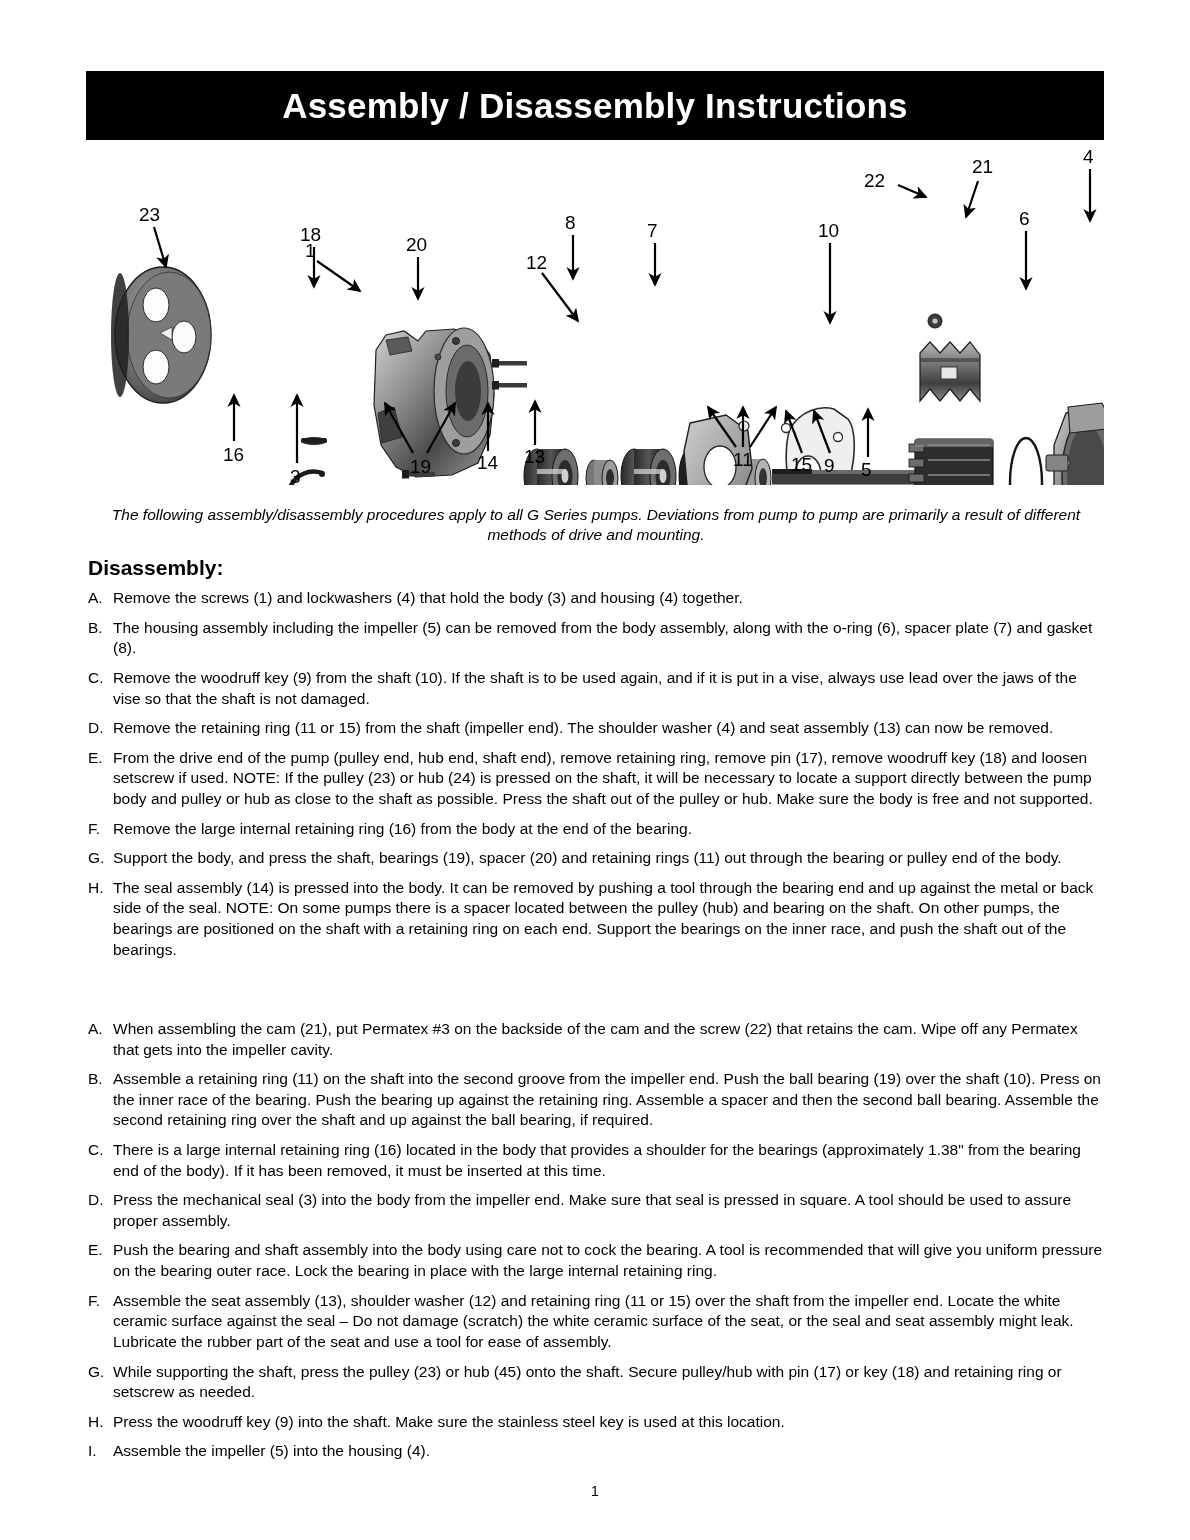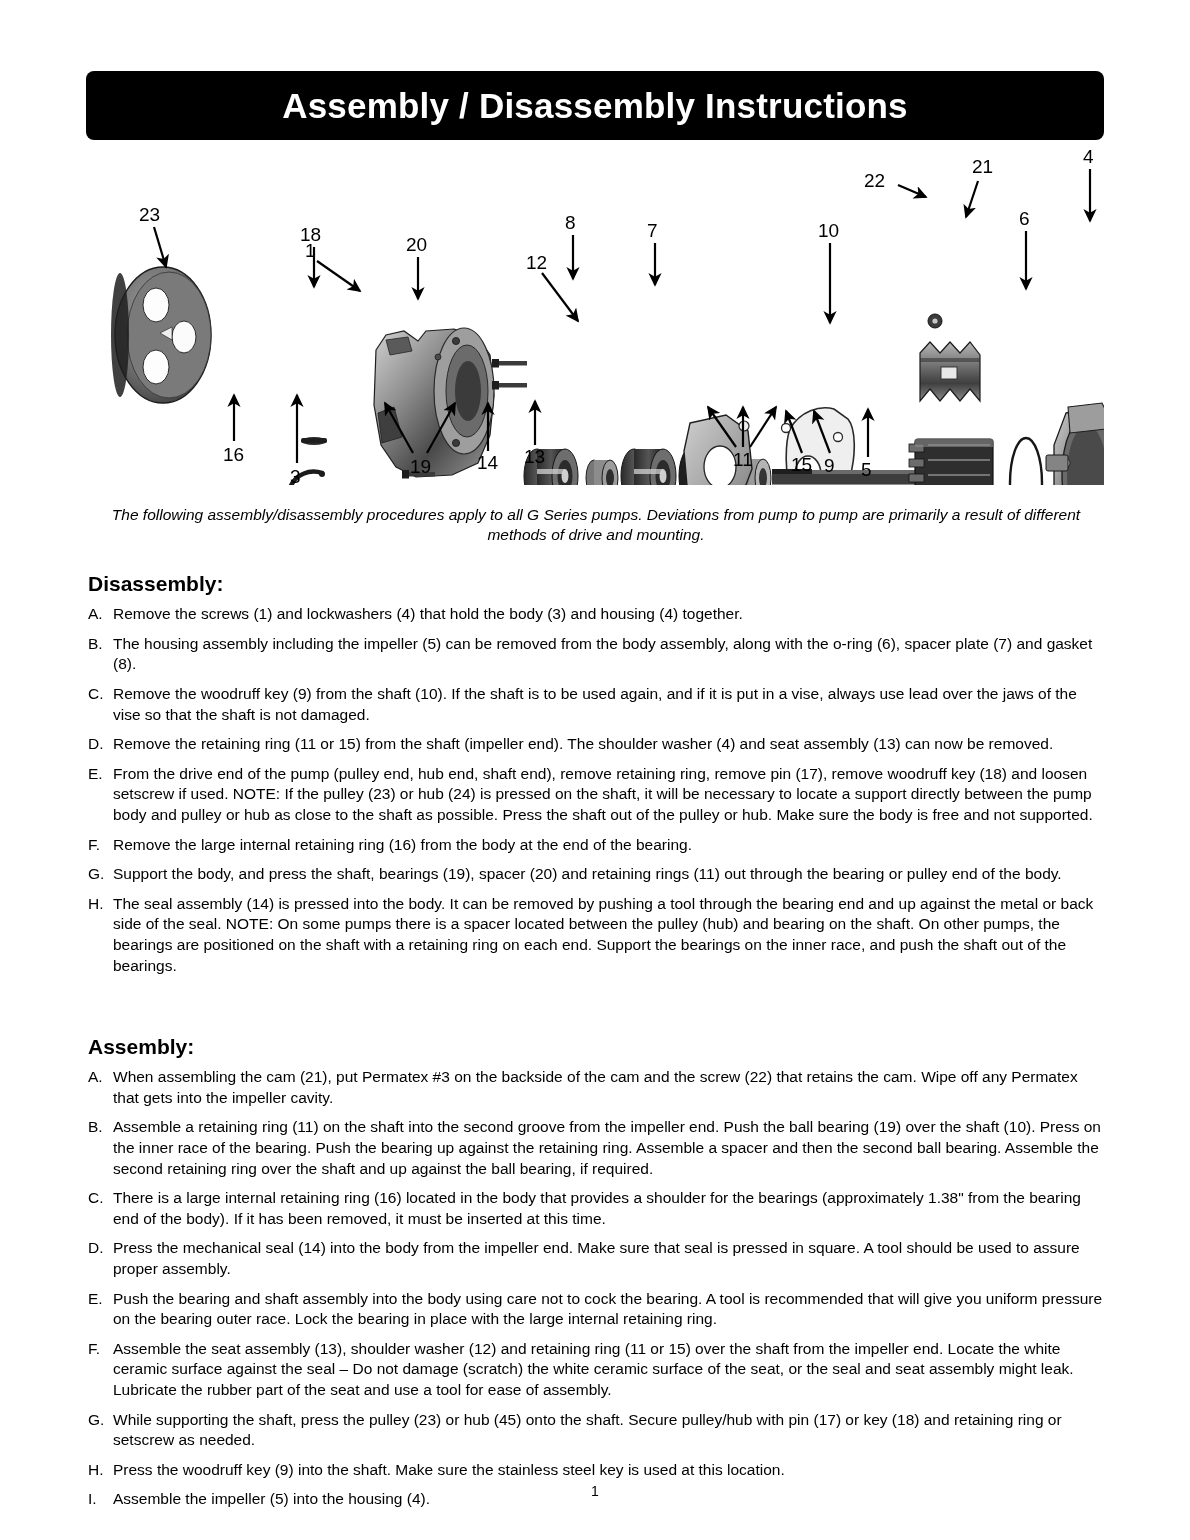--- a/index.html
+++ b/index.html
@@ -20,21 +20,20 @@
   .header-bar {
     position: absolute;
     left: 86px;
     top: 71px;
     width: 1018px;
     height: 69px;
     background: #000000;
     display: flex;
     align-items: center;
     justify-content: center;
-    border-radius: 8px;
   }
   .header-title {
     color: #ffffff;
     font-size: 35px;
     font-weight: bold;
     letter-spacing: 0.2px;
     line-height: 1;
     white-space: nowrap;
   }
 
@@ -68,21 +67,21 @@
   }
 
   .section {
     position: absolute;
     left: 88px;
     width: 1016px;
   }
   .section-heading {
     font-size: 21px;
     font-weight: bold;
-    margin: 16px 0 9px 0;
+    margin: 0 0 9px 0;
     line-height: 1.1;
   }
 
   .steps { margin: 0; padding: 0; list-style: none; }
   .step {
     display: flex;
     font-size: 15.5px;
     line-height: 1.33;
     margin-bottom: 9px;
   }
@@ -457,37 +456,36 @@
       <span class="step-text">Support the body, and press the shaft, bearings (19), spacer (20) and retaining rings (11) out through the bearing or pulley end of the body.</span>
     </li>
     <li class="step">
       <span class="step-marker">H.</span>
       <span class="step-text">The seal assembly (14) is pressed into the body. It can be removed by pushing a tool through the bearing end and up against the metal or back side of the seal. NOTE: On some pumps there is a spacer located between the pulley (hub) and bearing on the shaft. On other pumps, the bearings are positioned on the shaft with a retaining ring on each end. Support the bearings on the inner race, and push the shaft out of the bearings.</span>
     </li>
   </ul>
 </section>
 
 <section class="section" id="assembly-section">
-  <h2 class="section-heading">Assembly:</h2>
   <ul class="steps">
     <li class="step">
       <span class="step-marker">A.</span>
       <span class="step-text">When assembling the cam (21), put Permatex #3 on the backside of the cam and the screw (22) that retains the cam. Wipe off any Permatex that gets into the impeller cavity.</span>
     </li>
     <li class="step">
       <span class="step-marker">B.</span>
       <span class="step-text">Assemble a retaining ring (11) on the shaft into the second groove from the impeller end. Push the ball bearing (19) over the shaft (10). Press on the inner race of the bearing. Push the bearing up against the retaining ring. Assemble a spacer and then the second ball bearing. Assemble the second retaining ring over the shaft and up against the ball bearing, if required.</span>
     </li>
     <li class="step">
       <span class="step-marker">C.</span>
       <span class="step-text">There is a large internal retaining ring (16) located in the body that provides a shoulder for the bearings (approximately 1.38" from the bearing end of the body). If it has been removed, it must be inserted at this time.</span>
     </li>
     <li class="step">
       <span class="step-marker">D.</span>
-      <span class="step-text">Press the mechanical seal (14) into the body from the impeller end. Make sure that seal is pressed in square. A tool should be used to assure proper assembly.</span>
+      <span class="step-text">Press the mechanical seal (3) into the body from the impeller end. Make sure that seal is pressed in square. A tool should be used to assure proper assembly.</span>
     </li>
     <li class="step">
       <span class="step-marker">E.</span>
       <span class="step-text">Push the bearing and shaft assembly into the body using care not to cock the bearing. A tool is recommended that will give you uniform pressure on the bearing outer race. Lock the bearing in place with the large internal retaining ring.</span>
     </li>
     <li class="step">
       <span class="step-marker">F.</span>
       <span class="step-text">Assemble the seat assembly (13), shoulder washer (12) and retaining ring (11 or 15) over the shaft from the impeller end. Locate the white ceramic surface against the seal – Do not damage (scratch) the white ceramic surface of the seat, or the seal and seat assembly might leak. Lubricate the rubber part of the seat and use a tool for ease of assembly.</span>
     </li>
     <li class="step">

